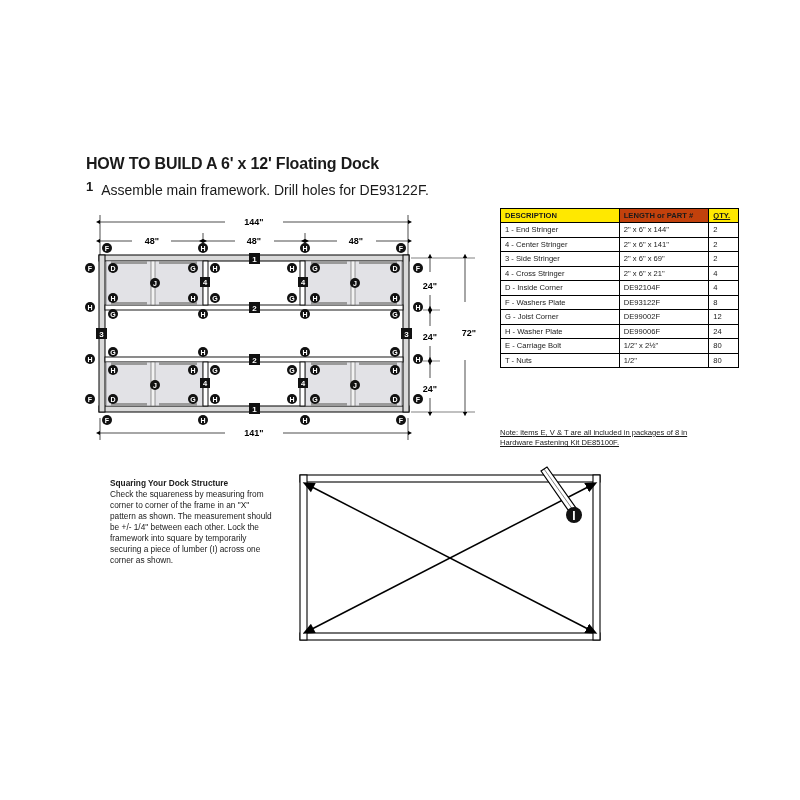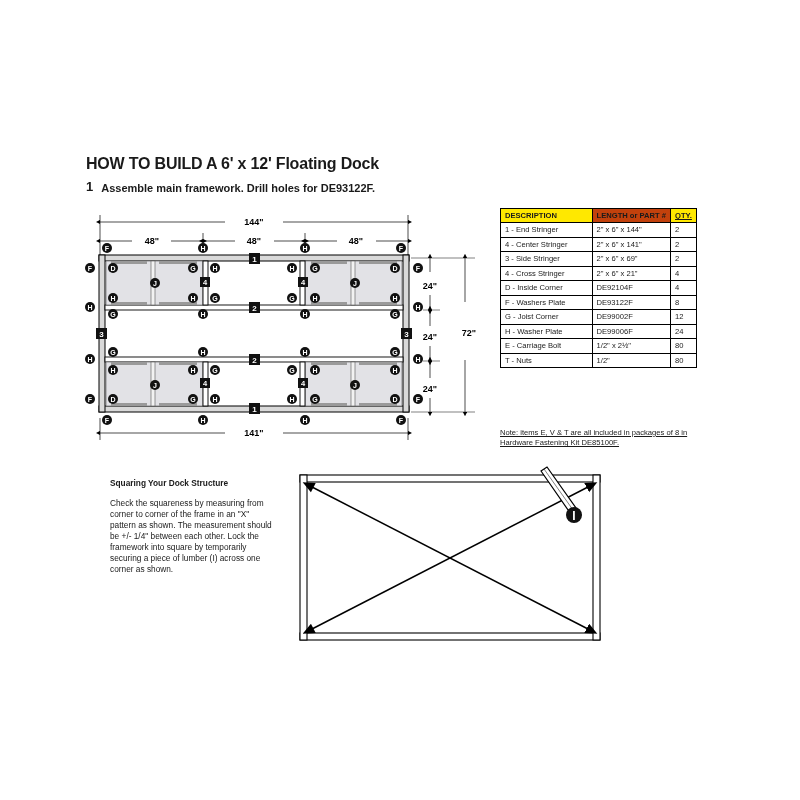--- a/index.html
+++ b/index.html
@@ -15,29 +15,29 @@
   .page { position:absolute; inset:0; }
 
   
   #title {
     position:absolute; left:86px; top:155px;
     font-size:16px; font-weight:bold; letter-spacing:-0.2px;
     white-space:nowrap;
   }
   #step-row { position:absolute; left:86px; top:180px; display:flex; align-items:flex-start; gap:8px; }
   #step-num { font-size:13px; font-weight:bold; line-height:1; }
-  #step-text { font-size:11px; line-height:1.2; white-space:nowrap; padding-top:2px;font-weight:bold; }
+  #step-text { font-size:14px; line-height:1.2; white-space:nowrap; padding-top:2px; }
 
   
   #assembly { position:absolute; left:75px; top:200px; width:420px; height:250px; }
   #assembly svg { display:block; }
 
   
   #parts-table {
-    position:absolute; left:500px; top:208px; width:197px;
+    position:absolute; left:500px; top:208px; width:239px;
     border-collapse:collapse;
     font-size:7.6px;
   }
   #parts-table th, #parts-table td {
     border:1px solid #000;
     padding:2px 4px;
     text-align:left;
     line-height:1.25;
     white-space:nowrap;
   }
@@ -46,21 +46,21 @@
   #parts-table th.c-len  { background:#c2410c; width:78px; }
   #parts-table th.c-qty  { background:#ffe800; width:26px;text-decoration:underline; }
   #parts-table td.qty { text-align:left; }
   #table-note {
     position:absolute; left:500px; top:428px; width:216px;
     font-size:7.6px; line-height:1.35;text-decoration:underline;
   }
 
   
   #squaring-block { position:absolute; left:110px; top:478px; width:165px; }
-  #squaring-title { font-size:8.3px; font-weight:bold; margin-bottom:10px; }
+  #squaring-title { font-size:8.3px; font-weight:bold; margin-bottom:1px; }
   #squaring-body { font-size:8.3px; line-height:1.33; }
 
   
   #squaring-diagram { position:absolute; left:290px; top:465px; width:320px; height:190px; }
   #squaring-diagram svg { display:block; }
 </style>
 </head>
 <body>
 
 <div class="page">

